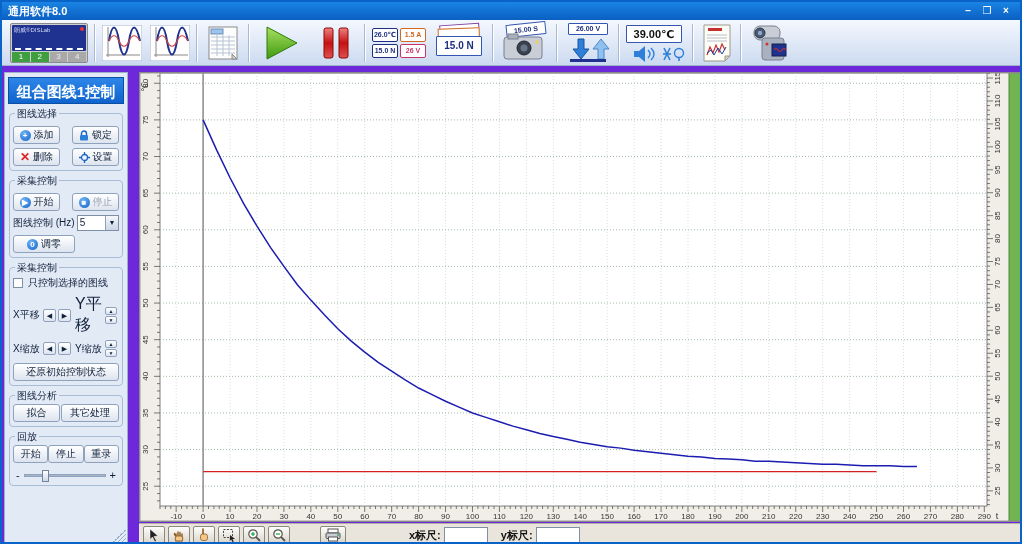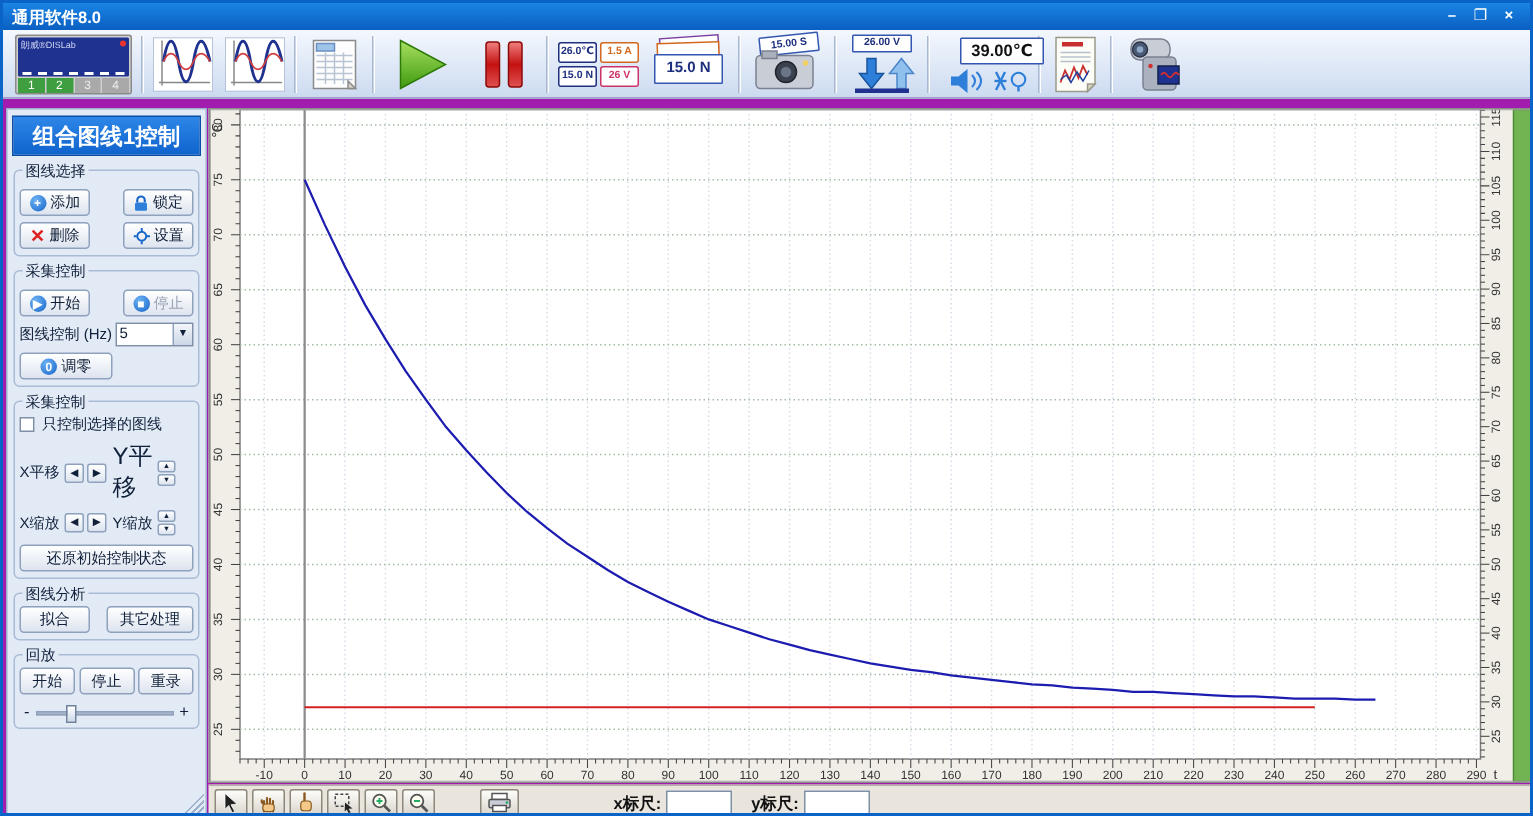--- a/index.html
+++ b/index.html
@@ -1,17 +1,17 @@
 <!DOCTYPE html>
 <html><head>
 <meta charset="utf-8">
 <style>
   * { box-sizing: border-box; margin: 0; padding: 0; }
   body { font-family: "Liberation Sans", "DejaVu Sans", sans-serif; background:#555; }
-  .screen { position:relative; width:1022px; height:544px; background:#a21caf;
+  .screen { position:relative; width:1022px; height:544px; background:#6d28d9;
             border:2px solid #0a64c8; overflow:hidden;padding-left:40px; }
 
   
   .titlebar { position:absolute; left:0; top:0; width:100%; height:18px;
     background:linear-gradient(#1a84e4,#0a5fc2); color:#fff; display:flex;
     align-items:center; padding:0 6px; font-size:11px; font-weight:bold; }
   .titlebar .spacer { flex:1; }
   .win-btn { width:16px; height:13px; margin-left:3px; color:#fff; font-size:10px;
     line-height:12px; text-align:center; cursor:default; }
 
@@ -44,21 +44,21 @@
 
   
   .meter-grid { display:grid; grid-template-columns:26px 26px; gap:2px; }
   .meter-box { height:14px; background:#fff; border:1px solid; font-size:7px;
     font-weight:bold; text-align:center; line-height:12px; border-radius:2px; }
 
   .disp-box { background:#fff; border:1px solid #3356b0; font-weight:bold;
     text-align:center; border-radius:1px; }
 
   
-  .sidebar { position:absolute; left:2px; top:70px; width:134px; height:472px;
+  .sidebar { position:absolute; left:2px; top:70px; width:124px; height:472px;
     background:#e2eaf6; border:1px solid #9db0cc; padding:4px 3px; font-size:11px;
     color:#10203a; }
   .side-title { height:27px; background:linear-gradient(#2e86e8,#0f63cd); color:#fff;
     font-size:15px; font-weight:bold; text-align:center; line-height:27px;
     border:1px solid #0a4fa6; margin-bottom:8px; }
   .group { position:relative; border:1px solid #a9bcd6; border-radius:4px;
     margin:9px 1px 4px 1px; padding:8px 3px 4px 3px; }
   .group-label { position:absolute; top:-7px; left:5px; background:#e2eaf6;
     padding:0 2px; font-size:10px; color:#10203a; }
   .listbox { background:#fff; border:1px solid #7d90a8; height:52px; overflow:hidden;
@@ -252,21 +252,21 @@
           <polygon points="14,16 14,26 9,26 17,36 25,26 20,26 20,16" fill="#2e7fd9" stroke="#18549c"></polygon>
           <polygon points="34,36 34,26 29,26 37,16 45,26 40,26 40,36" fill="#8fc0ee" stroke="#4a86c8"></polygon>
           <rect x="6" y="36" width="36" height="3" fill="#20328f"></rect>
         </svg>
       </div>
     </div>
     <div class="tb-sep"></div>
 
     <div class="tb-cell">
       <div style="position:relative;width:60px;height:40px">
-        <div class="disp-box" style="position:absolute;left:14px;top:2px;width:56px;height:18px;font-size:11px;line-height:16px;color:#111">39.00℃</div>
+        <div class="disp-box" style="position:absolute;left:0;top:2px;width:56px;height:18px;font-size:11px;line-height:16px;color:#111">39.00℃</div>
         <svg width="60" height="20" viewBox="0 0 60 20" style="position:absolute;left:0;top:21px">
           <polygon points="8,7 13,7 19,2 19,18 13,13 8,13" fill="#2e7fd9"></polygon>
           <path d="M22,6 Q26,10 22,14 M25,4 Q31,10 25,16" fill="none" stroke="#2e7fd9" stroke-width="1.4"></path>
           <g stroke="#2e7fd9" stroke-width="1.6">
               <line x1="38" y1="4" x2="44" y2="16"></line>
               <line x1="44" y1="4" x2="38" y2="16"></line>
               <line x1="37" y1="10" x2="45" y2="10"></line>
             </g>
           <circle cx="53" cy="9" r="4.5" fill="none" stroke="#2e7fd9" stroke-width="1.4"></circle>
           <line x1="53" y1="13.5" x2="53" y2="17" stroke="#2e7fd9" stroke-width="1.6"></line>

